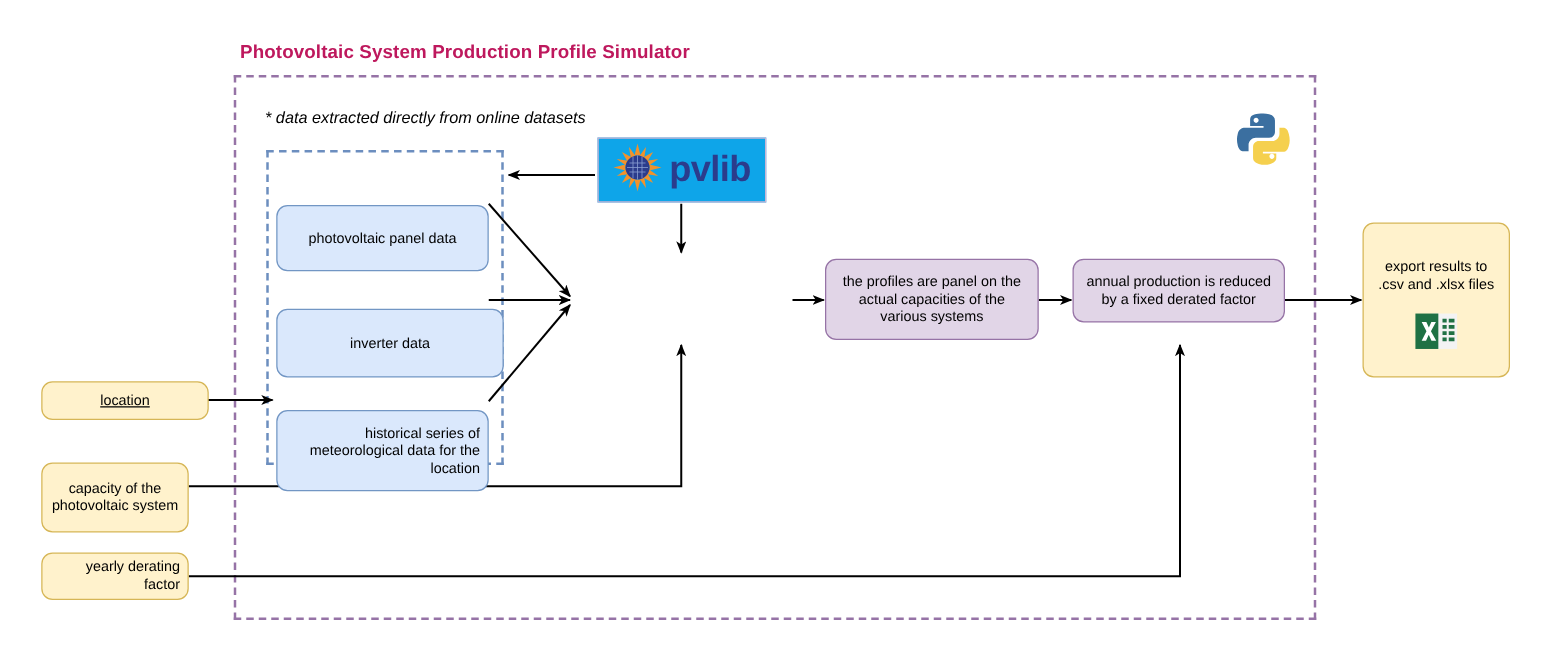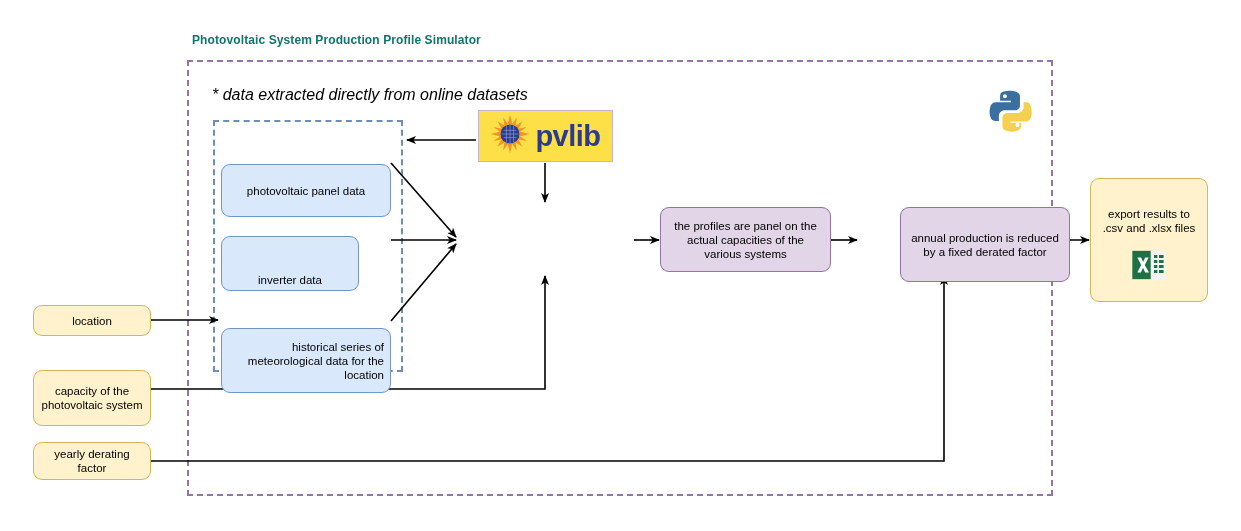--- a/index.html
+++ b/index.html
@@ -8,22 +8,22 @@
     background:#ffffff;
     font-family:"Liberation Sans", sans-serif;
     overflow:hidden;
   }
   #canvas{position:relative;width:1241px;height:531px;}
 
   
   .title{
     position:absolute;
     left:192px;top:33px;
-    font-size:12px;font-weight:bold;
-    color:#0f766e;
+    font-size:15px;font-weight:bold;
+    color:#be185d;
     letter-spacing:.1px;
     white-space:nowrap;
   }
   .outer-dash{
     position:absolute;
     left:187px;top:60px;
     width:866px;height:436px;
     border:2px dashed #9673a6;
     box-sizing:border-box;
     background:transparent;
@@ -32,21 +32,21 @@
     position:absolute;
     left:213px;top:120px;
     width:190px;height:252px;
     border:2px dashed #6c8ebf;
     box-sizing:border-box;
     background:transparent;
   }
   .note{
     position:absolute;
     left:212px;top:86px;
-    font-size:16px;
+    font-size:13px;
     font-style:italic;
     color:#000000;
     white-space:nowrap;
   }
 
   
   .node{
     position:absolute;
     box-sizing:border-box;
     display:flex;
@@ -79,21 +79,21 @@
     flex-direction:column;
     justify-content:flex-start;
     padding-top:28px;
   }
 
   
   .pvlib-box{
     position:absolute;
     left:478px;top:110px;
     width:135px;height:52px;
-    background:#fde047;
+    background:#0ea5e9;
     border:1px solid #c9b4d4;
     box-sizing:border-box;
     display:flex;align-items:center;justify-content:center;
     gap:5px;
   }
   .pvlib-word{
     font-size:29px;
     font-weight:bold;
     color:#2b3c8c;
     letter-spacing:-.5px;
@@ -161,21 +161,21 @@
 
     <path class="edge" d="M151,389 L545,389 L545,276" marker-end="url(#ah)"></path>
 
     <path class="edge" d="M151,461 L944,461 L944,276" marker-end="url(#ah)"></path>
   </svg>
 
   <div class="node blue" style="left:221px;top:125px;width:170px;height:53px;">
     <span class="txt">photovoltaic panel data</span>
   </div>
 
-  <div class="node blue" style="left:221px;top:197px;width:138px;height:55px;align-items:flex-end;">
+  <div class="node blue" style="left:221px;top:208px;width:182px;height:55px;">
     <span class="txt">inverter data</span>
   </div>
 
   <div class="node blue" style="left:221px;top:289px;width:170px;height:65px;text-align:right;">
     <span class="txt">historical series of meteorological data for the location</span>
   </div>
 
   <div class="pvlib-box">
     <span>
       <svg width="40" height="40" viewBox="0 0 100 100" aria-hidden="true">
@@ -230,33 +230,33 @@
         C92.2,35.2,89.4,31,83.5,31H77.3z M64.2,76.1c2.4,0,4.4,2,4.4,4.4c0,2.5-2,4.5-4.4,4.5c-2.4,0-4.4-2-4.4-4.5
         C59.8,78,61.8,76.1,64.2,76.1z"></path>
     </svg>
   </div>
 
 
   <div class="node purple" style="left:660px;top:207px;width:171px;height:65px;">
     <span class="txt">the profiles are panel on the actual capacities of the various systems</span>
   </div>
 
-  <div class="node purple" style="left:900px;top:207px;width:170px;height:75px;">
+  <div class="node purple" style="left:858px;top:207px;width:170px;height:51px;">
     <span class="txt">annual production is reduced by a fixed derated factor</span>
   </div>
 
-  <div class="node yellow" style="left:33px;top:305px;width:118px;height:31px;">
+  <div class="node yellow" style="left:33px;top:305px;width:134px;height:31px;text-decoration:underline;">
     <span class="txt">location</span>
   </div>
 
   <div class="node yellow" style="left:33px;top:370px;width:118px;height:56px;">
     <span class="txt">capacity of the photovoltaic system</span>
   </div>
 
-  <div class="node yellow" style="left:33px;top:442px;width:118px;height:38px;">
+  <div class="node yellow" style="left:33px;top:442px;width:118px;height:38px;text-align:right;">
     <span class="txt">yearly derating factor</span>
   </div>
 
   <div class="node yellow export" style="left:1090px;top:178px;width:118px;height:124px;">
     <span class="txt">export results to .csv and .xlsx files</span>
     <span class="xls">
       <svg width="40" height="40" viewBox="0 0 48 48" aria-hidden="true">
         <rect x="20" y="7" width="24" height="34" fill="#f3f3f3"></rect>
         <g fill="#1f7144">
           <rect x="30" y="12" width="4" height="3.6"></rect>

